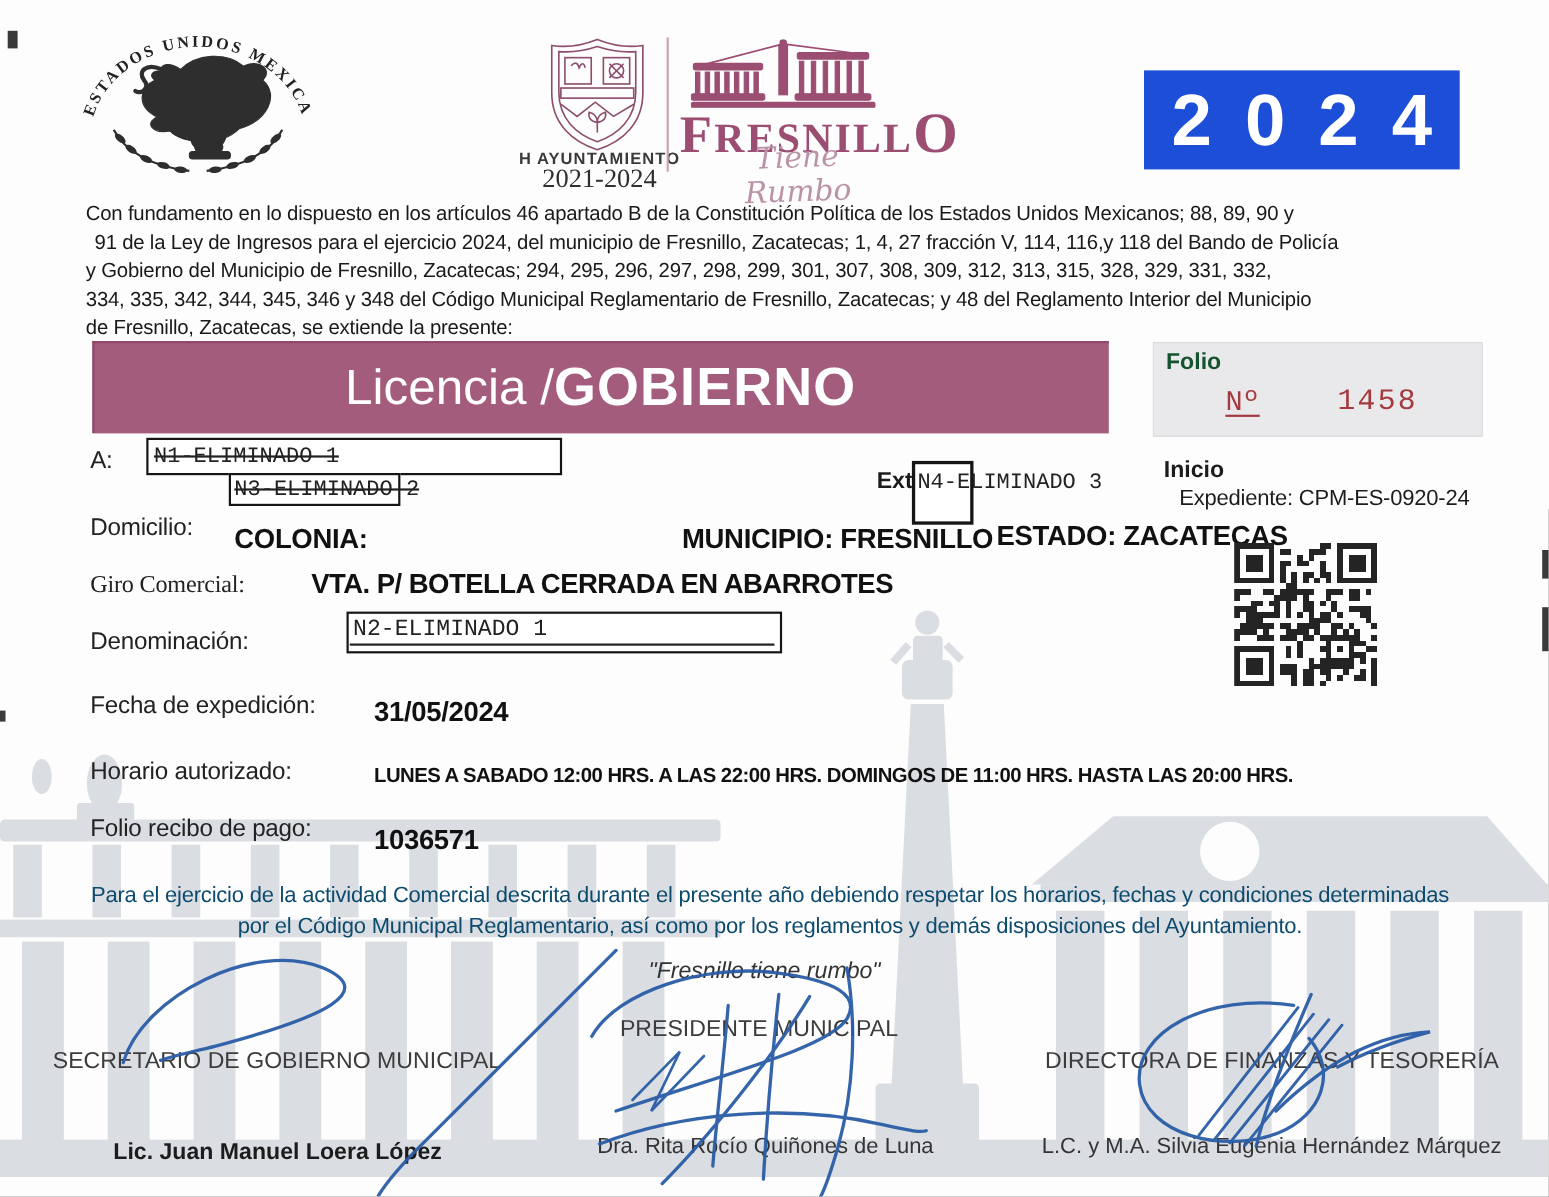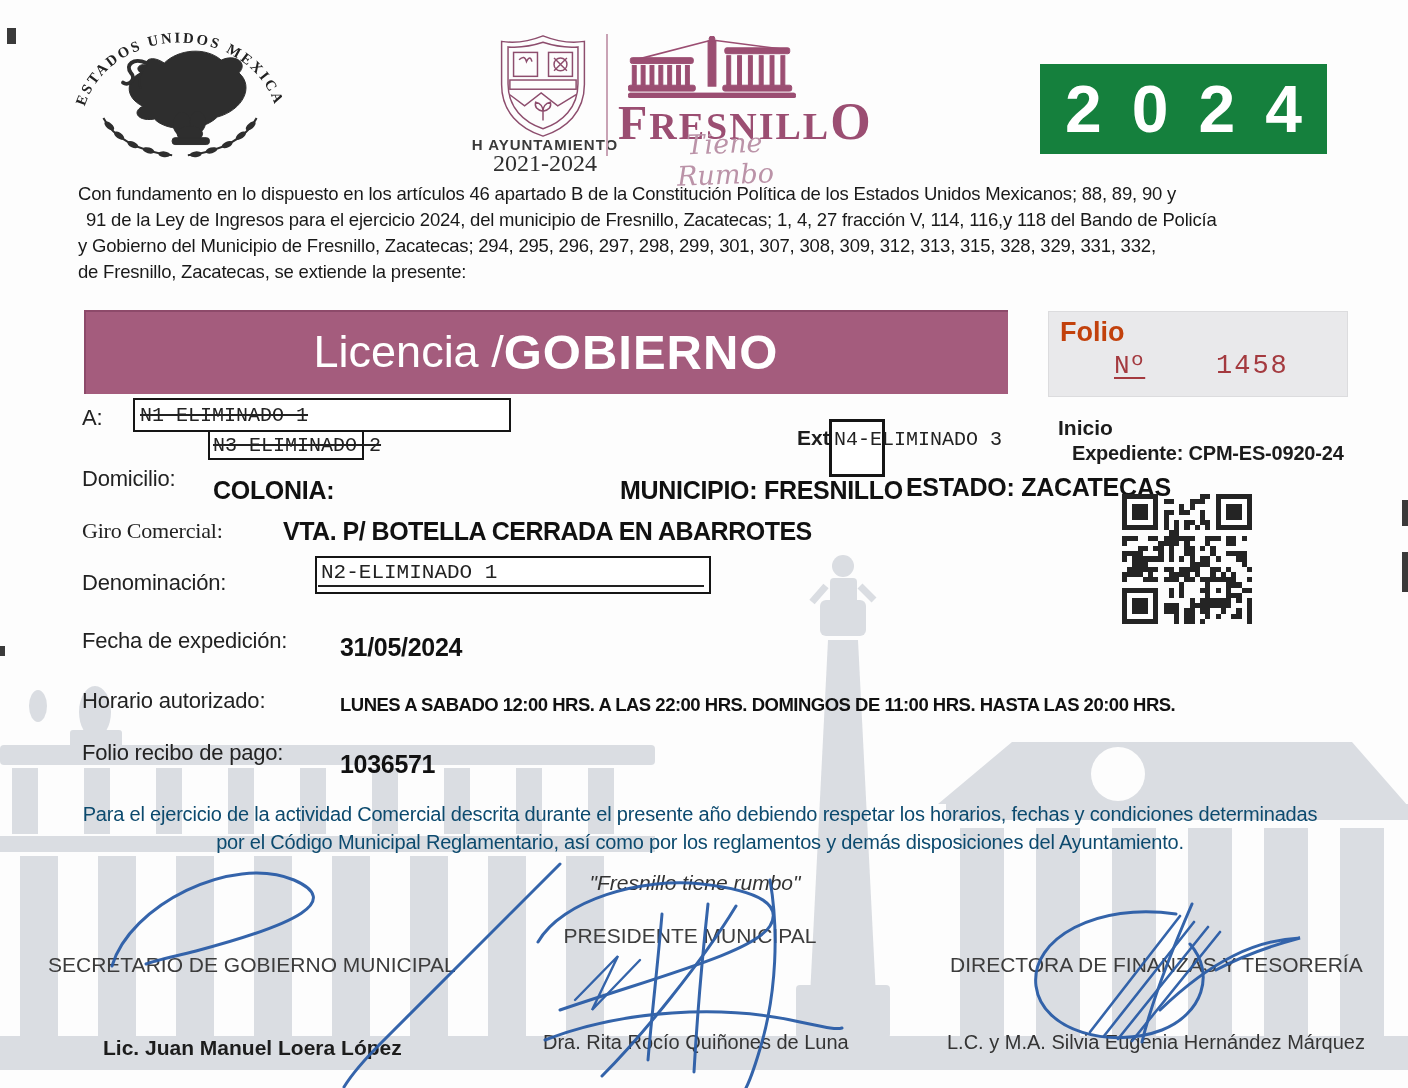--- a/index.html
+++ b/index.html
@@ -10,21 +10,21 @@
   .lbl{font-size:22px;color:#222;letter-spacing:-0.2px;white-space:nowrap;}
   .bval{font-size:25px;font-weight:700;color:#111;letter-spacing:-0.3px;white-space:nowrap;}
   .mono{font-family:"Liberation Mono","DejaVu Sans Mono",monospace;font-size:20px;color:#222;white-space:nowrap;}
   .strike{text-decoration:line-through;text-decoration-thickness:2px;font-family:Liberation Mono, monospace;}
   .redbox{border:2px solid #151515;background:#fff;}
   .legal{font-size:18.5px;line-height:26px;letter-spacing:-0.2px;color:#191919;white-space:nowrap;}
   .banner{background:#a45c7d;box-shadow:inset 0 2px 0 #8d4a6a, inset 2px 0 0 #8d4a6a;}
   .banner-text{color:#fff;white-space:nowrap;}
   .folio-box{background:#e9e9eb;box-shadow:inset 0 0 0 1px #dcdcde;}
   .folio-red{font-family:"Liberation Mono","DejaVu Sans Mono",monospace;color:#a43a3f;}
-  .yearbadge{background:#15803d;color:#fff;font-weight:700;display:flex;align-items:center;justify-content:center;}
+  .yearbadge{background:#1d4ed8;color:#fff;font-weight:700;display:flex;align-items:center;justify-content:center;}
   .sig-label{font-size:21px;color:#3c3c3c;white-space:nowrap;}
   .sig-name{font-size:20px;color:#343434;white-space:nowrap;}
   .quote{font-style:italic;font-size:21px;color:#333;white-space:nowrap;}
   .logo-serif{font-family:"Liberation Serif","DejaVu Serif",serif;color:#9b4e72;}
   .tagline{font-family:"DejaVu Serif",serif;font-style:italic;color:#bb93a8;}
   .wm{fill:#dadde2;}
   .scanmark{background:#3a3a3a;position:absolute;}
 </style>
 </head>
 <body>
@@ -170,46 +170,47 @@
     <span class="logo-serif" style="font-size:48px;font-weight:600;letter-spacing:2px;">F</span><span class="logo-serif" style="font-size:38px;font-weight:600;letter-spacing:2px;">RESNILL</span><span class="logo-serif" style="font-size:52px;font-weight:600;">O</span>
   </div>
   <div class="abs z1 tagline" style="left:640px;top:128px;width:170px;text-align:center;font-size:27px;transform:rotate(-2deg);">Tiene Rumbo</div>
 
   <div class="abs z1 yearbadge" style="left:1040px;top:64px;width:287px;height:90px;font-size:66px;letter-spacing:30px;text-indent:30px;">2024</div>
 
   <div class="abs z1" style="left:78px;top:181px;width:1262px;">
     <div class="legal">Con fundamento en lo dispuesto en los artículos 46 apartado B de la Constitución Política de los Estados Unidos Mexicanos; 88, 89, 90 y</div>
     <div class="legal" style="text-indent:8px;">91 de la Ley de Ingresos para el ejercicio 2024, del municipio de Fresnillo, Zacatecas; 1, 4, 27 fracción V, 114, 116,y 118 del Bando de Policía</div>
     <div class="legal">y Gobierno del Municipio de Fresnillo, Zacatecas; 294, 295, 296, 297, 298, 299, 301, 307, 308, 309, 312, 313, 315, 328, 329, 331, 332,</div>
+    <div class="legal">334, 335, 342, 344, 345, 346 y 348 del Código Municipal Reglamentario de Fresnillo, Zacatecas; y 48 del Reglamento Interior del Municipio</div>
     <div class="legal">de Fresnillo, Zacatecas, se extiende la presente:</div>
   </div>
 
   <div class="abs z1 banner" style="left:84px;top:310px;width:924px;height:84px;display:flex;align-items:center;justify-content:center;">
     <span class="banner-text" style="font-size:45px;">Licencia /</span>
       <span class="banner-text" style="font-size:49px;font-weight:700;letter-spacing:1px;">GOBIERNO</span>
   </div>
 
   <div class="abs z1 folio-box" style="left:1048px;top:311px;width:300px;height:86px;">
-    <div class="abs" style="left:12px;top:6px;font-size:27px;font-weight:700;color:#c2410c;">Folio</div>
+    <div class="abs" style="left:12px;top:6px;font-size:21px;font-weight:700;color:#14532d;">Folio</div>
     <div class="abs folio-red" style="left:66px;top:40px;font-size:26px;text-decoration:underline;text-underline-offset:4px;">Nº</div>
     <div class="abs folio-red" style="left:168px;top:40px;font-size:27px;letter-spacing:2px;">1458</div>
   </div>
 
   <div class="abs z1 lbl" style="left:82px;top:405px;">A:</div>
   <div class="abs z1 redbox" style="left:133px;top:398px;width:374px;height:30px;"></div>
   <div class="abs z1 mono strike" style="left:140px;top:404px;">N1-ELIMINADO 1</div>
   <div class="abs z1 redbox" style="left:208px;top:430px;width:152px;height:26px;"></div>
   <div class="abs z1 mono strike" style="left:213px;top:434px;">N3-ELIMINADO 2</div>
 
   <div class="abs z1" style="left:797px;top:426px;font-size:21px;font-weight:700;">Ext.</div>
   <div class="abs z1 redbox" style="left:829px;top:419px;width:50px;height:52px;border-width:3px;"></div>
   <div class="abs z1 mono" style="left:834px;top:428px;">N4-ELIMINADO 3</div>
 
   <div class="abs z1" style="left:1058px;top:416px;font-size:21px;font-weight:700;">Inicio</div>
-  <div class="abs z1" style="left:1072px;top:442px;font-size:20px;font-weight:700;letter-spacing:-0.2px;">Expediente: CPM-ES-0920-24</div>
+  <div class="abs z1" style="left:1072px;top:442px;font-size:20px;font-weight:400;letter-spacing:-0.2px;">Expediente: CPM-ES-0920-24</div>
 
   <div class="abs z1 lbl" style="left:82px;top:466px;">Domicilio:</div>
   <div class="abs z1 bval" style="left:213px;top:476px;">COLONIA:</div>
   <div class="abs z1 bval" style="left:620px;top:476px;">MUNICIPIO: FRESNILLO</div>
   <div class="abs z1 bval" style="left:906px;top:473px;">ESTADO: ZACATECAS</div>
 
   <div class="abs z1 lbl" style="left:82px;top:518px;font-family:Liberation Serif, serif;">Giro Comercial:</div>
   <div class="abs z1 bval" style="left:283px;top:517px;letter-spacing:-0.5px;">VTA. P/ BOTELLA CERRADA EN ABARROTES</div>
 
   <div class="abs z1 lbl" style="left:82px;top:570px;">Denominación:</div>

